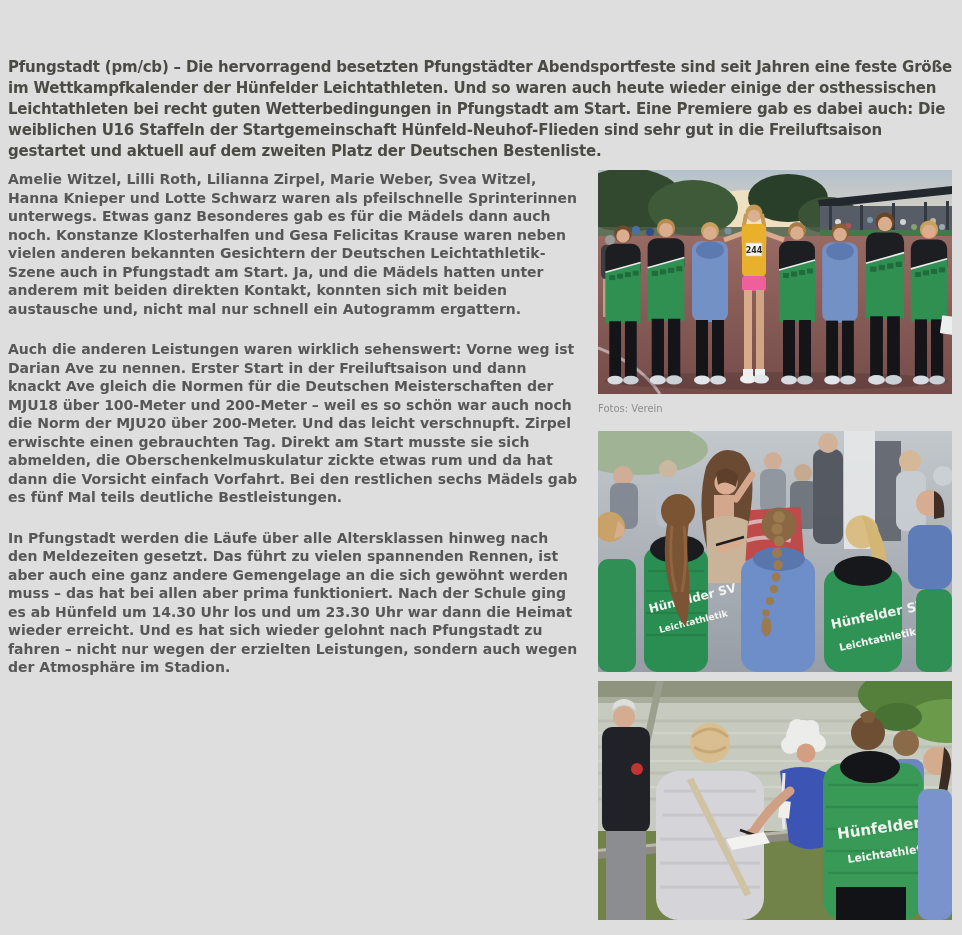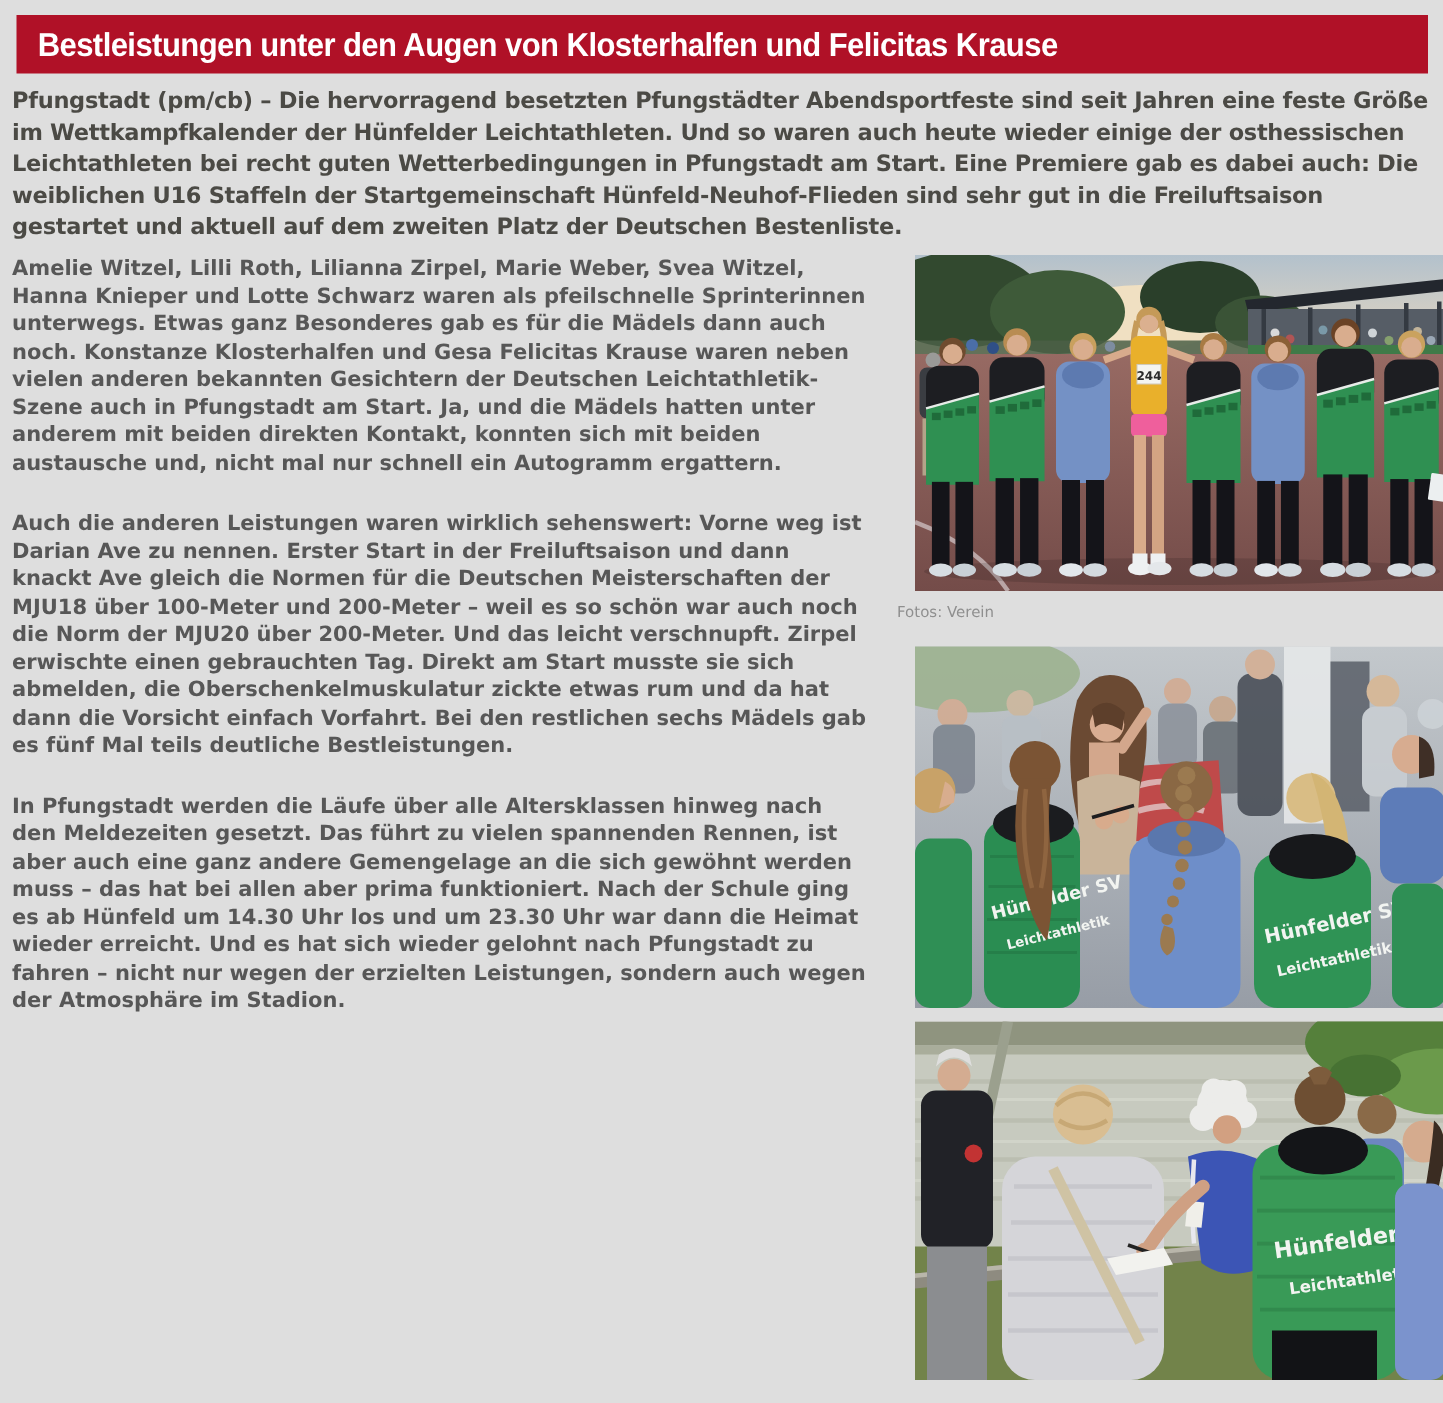--- a/index.html
+++ b/index.html
@@ -21,33 +21,30 @@
     position:absolute; left:8px; top:57px; width:944px;
     font-weight:700; font-size:15px; line-height:21px; letter-spacing:-0.2px;
     color:#4b4a45;
   }
   .body-col {
     position:absolute; left:8px; top:170px; width:574px;
     font-size:14px; line-height:18.5px; color:#575757;font-weight:bold;
   }
   .body-col p + p { margin-top:22px; }
   .photo-col { position:absolute; left:598px; top:170px; width:354px; }
-  .photo { display:block; width:312px;margin-left:12px; }
+  .photo { display:block; width:312px; }
   .photo svg { display:block; }
   .caption { margin-top:9px; margin-bottom:17px; font-size:10px; color:#8f8f8f; }
   .jersey-text { font-family:"DejaVu Sans",sans-serif; font-weight:bold; fill:#f2f4f1; }
 </style>
 </head>
 <body>
 
 <div class="page">
 
-  <div class="header-bar">
-    <div class="header-title">Bestleistungen unter den Augen von Klosterhalfen und Felicitas Krause</div>
-  </div>
 
   <p class="intro">Pfungstadt (pm/cb) – Die hervorragend besetzten Pfungstädter Abendsportfeste sind seit Jahren eine feste Größe im Wettkampfkalender der Hünfelder Leichtathleten. Und so waren auch heute wieder einige der osthessischen Leichtathleten bei recht guten Wetterbedingungen in Pfungstadt am Start. Eine Premiere gab es dabei auch: Die weiblichen U16 Staffeln der Startgemeinschaft Hünfeld-Neuhof-Flieden sind sehr gut in die Freiluftsaison gestartet und aktuell auf dem zweiten Platz der Deutschen Bestenliste.</p>
 
   <div class="body-col">
     <p>Amelie Witzel, Lilli Roth, Lilianna Zirpel, Marie Weber, Svea Witzel, Hanna Knieper und Lotte Schwarz waren als pfeilschnelle Sprinterinnen unterwegs. Etwas ganz Besonderes gab es für die Mädels dann auch noch. Konstanze Klosterhalfen und Gesa Felicitas Krause waren neben vielen anderen bekannten Gesichtern der Deutschen Leichtathletik-Szene auch in Pfungstadt am Start. Ja, und die Mädels hatten unter anderem mit beiden direkten Kontakt, konnten sich mit beiden austausche und, nicht mal nur schnell ein Autogramm ergattern.</p>
     <p>Auch die anderen Leistungen waren wirklich sehenswert: Vorne weg ist Darian Ave zu nennen. Erster Start in der Freiluftsaison und dann knackt Ave gleich die Normen für die Deutschen Meisterschaften der MJU18 über 100-Meter und 200-Meter – weil es so schön war auch noch die Norm der MJU20 über 200-Meter. Und das leicht verschnupft. Zirpel erwischte einen gebrauchten Tag. Direkt am Start musste sie sich abmelden, die Oberschenkelmuskulatur zickte etwas rum und da hat dann die Vorsicht einfach Vorfahrt. Bei den restlichen sechs Mädels gab es fünf Mal teils deutliche Bestleistungen.</p>
     <p>In Pfungstadt werden die Läufe über alle Altersklassen hinweg nach den Meldezeiten gesetzt. Das führt zu vielen spannenden Rennen, ist aber auch eine ganz andere Gemengelage an die sich gewöhnt werden muss – das hat bei allen aber prima funktioniert. Nach der Schule ging es ab Hünfeld um 14.30 Uhr los und um 23.30 Uhr war dann die Heimat wieder erreicht. Und es hat sich wieder gelohnt nach Pfungstadt zu fahren – nicht nur wegen der erzielten Leistungen, sondern auch wegen der Atmosphäre im Stadion.</p>
   </div>
 
   <div class="photo-col">

